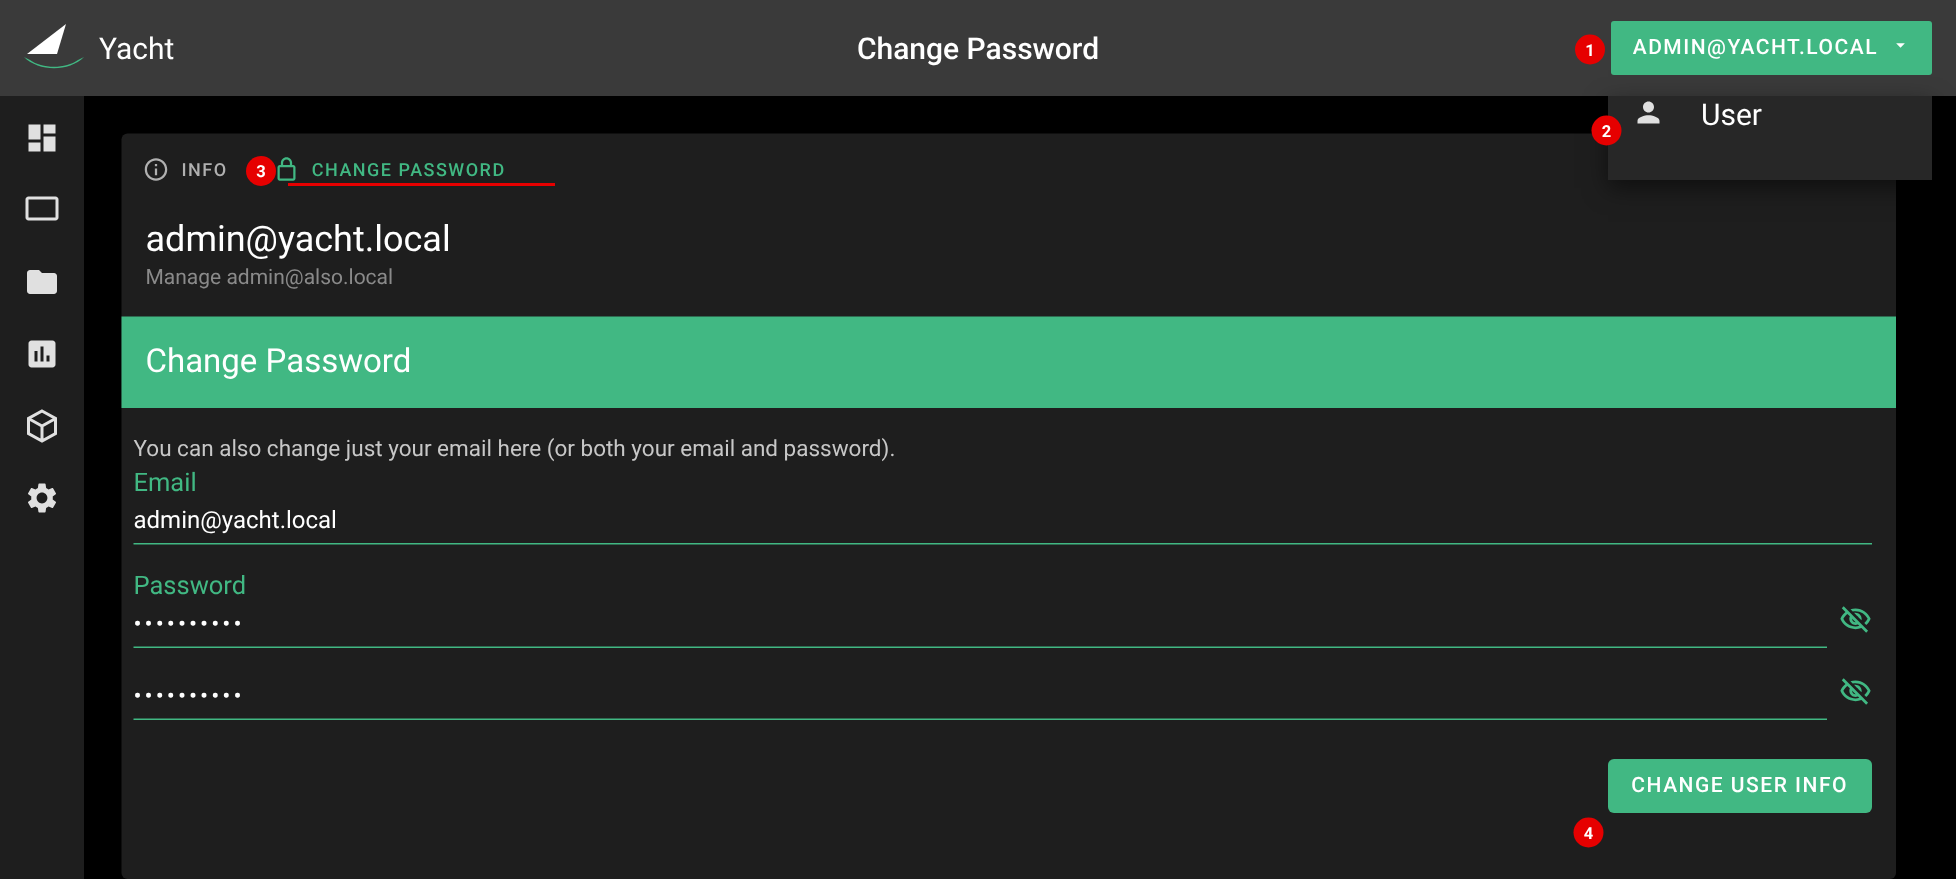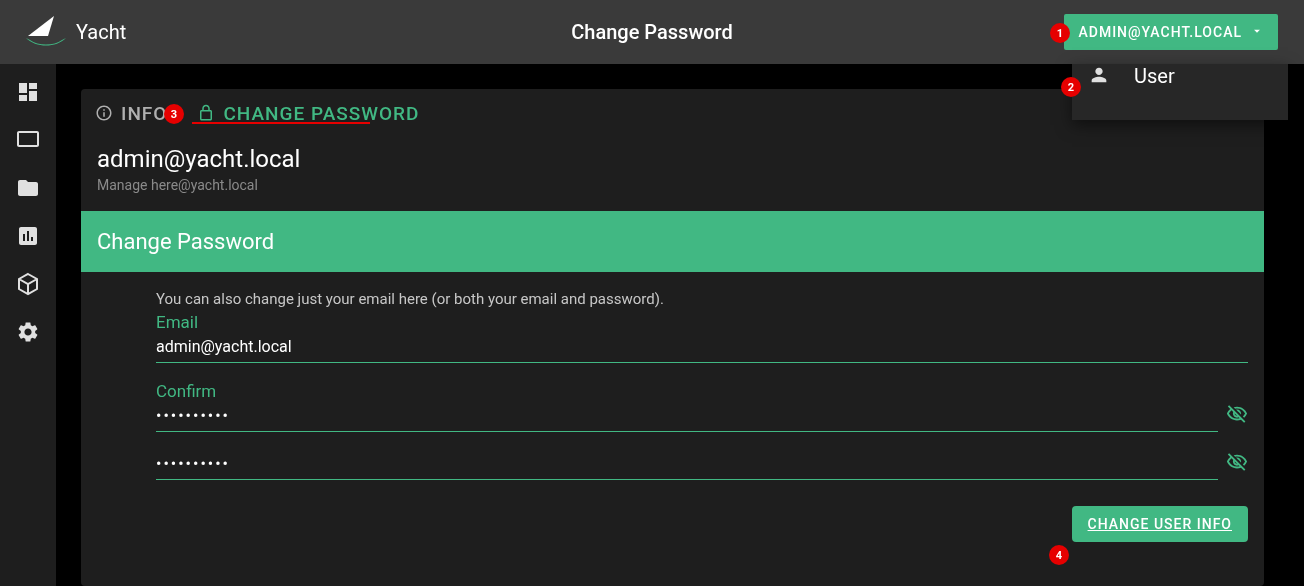--- a/index.html
+++ b/index.html
@@ -12,21 +12,21 @@
     --text-dim:#b0b0b0;
     --text-dimmer:#8a8a8a;
     --sidebar-bg:#1e1e1e;
     --dropdown-bg:#272727;
     --annot-red:#e60000;
   }
   *{box-sizing:border-box;margin:0;padding:0;font-family:Roboto,Arial,sans-serif;}
   body{width:1304px;height:586px;overflow:hidden;background:var(--bg);position:relative;}
 
   
-  .header{height:64px;background:var(--bg-header);display:flex;align-items:center;padding:0 26px;position:relative;z-index:5;}
+  .header{height:64px;background:var(--bg-header);display:flex;align-items:center;padding:0 16px;position:relative;z-index:5;}
   .app-brand{display:flex;align-items:center;gap:10px;}
   .app-brand svg{width:40px;height:32px;}
   .app-name{color:var(--text);font-size:20px;font-weight:400;}
   .header-title{position:absolute;left:50%;transform:translateX(-50%);color:var(--text);font-size:20px;font-weight:500;}
   .header-spacer{flex:1;}
   .user-chip{background:var(--primary);color:var(--text);height:36px;padding:0 14px;display:flex;align-items:center;gap:8px;border-radius:2px;font-size:14px;font-weight:500;letter-spacing:1px;cursor:pointer;position:relative;}
   .user-chip .label{text-transform:uppercase;}
 
   
   .dropdown{position:absolute;top:64px;right:16px;width:216px;background:var(--dropdown-bg);box-shadow:0 5px 15px rgba(0,0,0,.5);z-index:10;}
@@ -34,45 +34,45 @@
   .dropdown-item svg{width:22px;height:22px;fill:#e0e0e0;}
 
   
   .sidebar{position:absolute;top:64px;left:0;bottom:0;width:56px;background:var(--sidebar-bg);display:flex;flex-direction:column;align-items:center;padding-top:16px;gap:24px;z-index:4;}
   .sidebar-item{width:24px;height:24px;fill:#e0e0e0;cursor:pointer;}
 
   
   .main{position:absolute;top:64px;left:56px;right:0;bottom:0;padding:25px 40px 0 25px;background:var(--bg);overflow:hidden;}
   .card{background:var(--bg-card);border-radius:4px;width:100%;height:100%;display:flex;flex-direction:column;}
   .tabs{display:flex;align-items:center;height:48px;padding:0 14px;gap:30px;}
-  .tab{display:flex;align-items:center;gap:8px;color:var(--text-dim);font-size:19px;font-weight:500;letter-spacing:1px;cursor:pointer;}
+  .tab{display:flex;align-items:center;gap:8px;color:var(--text-dim);font-size:12px;font-weight:500;letter-spacing:1px;cursor:pointer;}
   .tab.active{color:var(--primary);}
   .tab svg{width:18px;height:18px;}
   .tab.active svg{fill:var(--primary);}
   .tab:not(.active) svg{fill:var(--text-dim);}
 
   .card-header{padding:8px 16px 18px 16px;}
   .card-title{color:var(--text);font-size:24px;font-weight:400;margin-bottom:4px;}
   .card-subtitle{color:var(--text-dimmer);font-size:14px;}
 
   .section{display:flex;flex-direction:column;}
   .section-head{background:var(--primary);color:var(--text);font-size:22px;font-weight:400;padding:18px 16px;}
-  .section-body{padding:18px 16px 0 27px;margin-left:48px;}
+  .section-body{padding:18px 16px 0 8px;}
   .section-desc{color:#c7c7c7;font-size:15px;margin-bottom:4px;}
 
   .field{margin-bottom:18px;position:relative;}
   .field-label{color:var(--primary);font-size:17px;display:block;margin-bottom:1px;}
   .field-row{display:flex;align-items:center;}
   .field-input{flex:1;background:transparent;border:none;border-bottom:1px solid var(--primary);color:var(--text);font-size:16px;padding:4px 0 6px 0;outline:none;width:100%;}
   .field-input.pw{letter-spacing:2px;}
   .eye-btn{background:none;border:none;cursor:pointer;padding:0 0 0 8px;margin-bottom:4px;}
   .eye-btn svg{width:22px;height:22px;fill:var(--primary);}
 
   .actions{display:flex;justify-content:flex-end;padding:8px 16px;}
-  .btn-primary{background:var(--primary);color:var(--text);border:none;height:36px;padding:0 16px;font-size:14px;font-weight:500;letter-spacing:1px;border-radius:4px;cursor:pointer;text-decoration:underline;}
+  .btn-primary{background:var(--primary);color:var(--text);border:none;height:36px;padding:0 16px;font-size:14px;font-weight:500;letter-spacing:1px;border-radius:4px;cursor:pointer;}
 
   
   .annot{position:absolute;z-index:50;display:flex;align-items:center;pointer-events:none;}
   .annot-dot{width:20px;height:20px;border-radius:50%;background:var(--annot-red);color:#fff;font-size:11px;font-weight:700;display:flex;align-items:center;justify-content:center;margin-right:4px;}
   .annot-line{position:absolute;height:2px;background:var(--annot-red);}
 
 </style>
 </head>
 <body>
 
@@ -142,37 +142,37 @@
       <div class="tab active">
         <svg viewBox="0 0 24 24">
             <path d="M18 8h-1V6c0-2.76-2.24-5-5-5S7 3.24 7 6v2H6c-1.1 0-2 .9-2 2v10c0 1.1.9 2 2 2h12c1.1 0 2-.9 2-2V10c0-1.1-.9-2-2-2zM9 6c0-1.66 1.34-3 3-3s3 1.34 3 3v2H9V6zm9 14H6V10h12v10z"></path>
           </svg>
         <span>CHANGE PASSWORD</span>
       </div>
     </div>
 
     <div class="card-header">
       <div class="card-title">admin@yacht.local</div>
-      <div class="card-subtitle">Manage here@yacht.local</div>
+      <div class="card-subtitle">Manage admin@also.local</div>
     </div>
 
     <div class="section">
       <div class="section-head">Change Password</div>
       <div class="section-body">
         <div class="section-desc">You can also change just your email here (or both your email and password).</div>
 
         <div class="field">
           <label class="field-label">Email</label>
           <div class="field-row">
             <input class="field-input" type="text" value="admin@yacht.local" style="">
           </div>
         </div>
 
         <div class="field">
-          <label class="field-label">Confirm</label>
+          <label class="field-label">Password</label>
           <div class="field-row">
             <input class="field-input pw" type="password" value="••••••••••" style="">
             <button class="eye-btn">
               <svg viewBox="0 0 24 24">
                   <path d="M12 6c3.79 0 7.17 2.13 8.82 5.5-.59 1.22-1.42 2.27-2.41 3.12l1.41 1.41c1.39-1.23 2.49-2.77 3.18-4.53C21.27 7.11 17 4 12 4c-1.27 0-2.49.2-3.64.57l1.65 1.65C10.66 6.09 11.32 6 12 6zm-1.07 1.14L13 9.21c.57.25 1.03.71 1.28 1.28l2.07 2.07c.08-.34.14-.7.14-1.07C16.5 9.01 14.48 7 12 7c-.37 0-.72.05-1.07.14zM2.01 3.87l2.68 2.68C3.06 7.83 1.77 9.53 1 11.5 2.73 15.89 7 19 12 19c1.52 0 2.98-.29 4.32-.82l3.42 3.42 1.41-1.41L3.42 2.45 2.01 3.87zm7.5 7.5l2.61 2.61c-.4.01-.08.02-.12.02-1.38 0-2.5-1.12-2.5-2.5 0-.05.01-.8.01-.13zm-3.4-3.4l1.75 1.75c-.23.55-.36 1.15-.36 1.78 0 2.48 2.02 4.5 4.5 4.5.63 0 1.23-.13 1.77-.36l.98.98c-.88.24-1.8.38-2.75.38-3.79 0-7.17-2.13-8.82-5.5.7-1.43 1.72-2.61 2.93-3.53z"></path>
                 </svg>
             </button>
           </div>
         </div>
 

